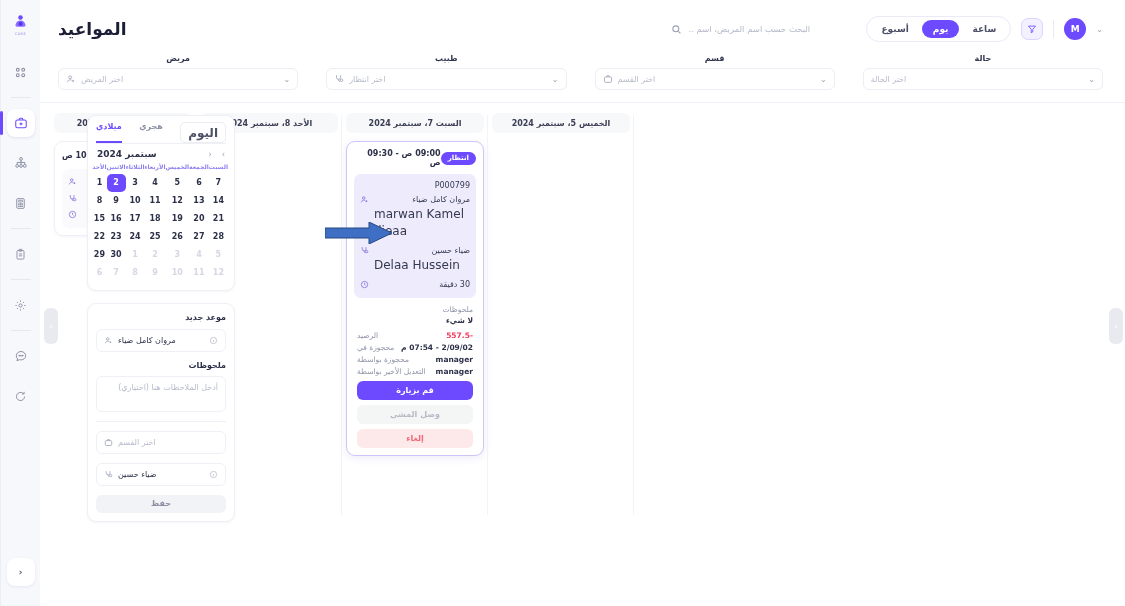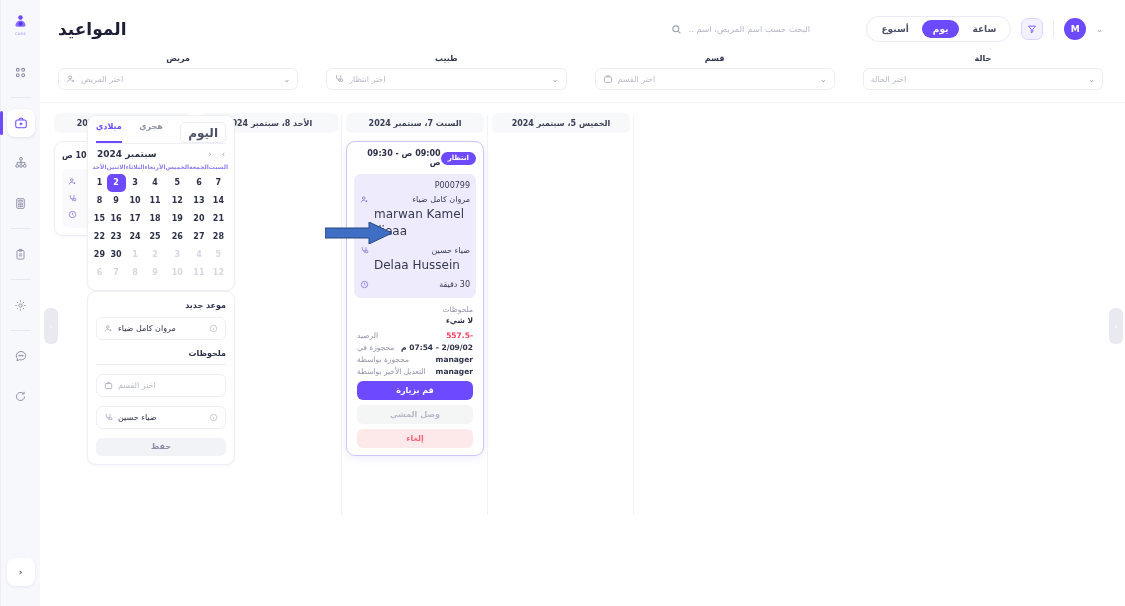--- a/index.html
+++ b/index.html
@@ -152,21 +152,21 @@
   .cal-sep { height: 1px; background: #eef0f5; margin: 0 8px 5px; }
   .cal-head { display: flex; flex-direction: row-reverse; align-items: center; justify-content: space-between; padding: 0 9px 5px; }
   .cal-month { font-size: 9px; font-weight: 700; color: #2c3048; }
   .cal-navs { display: flex; flex-direction: row-reverse; gap: 10px; color: #9aa0b4; font-size: 8px; }
   .cal-grid { display: grid; grid-template-columns: repeat(7, 1fr); padding: 0 6px 8px; }
   .dow { font-size: 6px; color: #8b7ff0; text-align: center; line-height: 1.15; padding-bottom: 3px; font-weight: 600; }
   .dcell { font-size: 8px; color: #2c3048; text-align: center; height: 18px; line-height: 18px; font-weight: 700; }
   .dcell.muted { color: #d5d8e2; font-weight: 600; }
   .dcell.sel { background: #6d4aff; color: #fff; border-radius: 5px; }
 
-  .new-appt { margin-top: 0; padding: 9px 8px 0; }
+  .new-appt { margin-top: 12px; padding: 9px 8px 0; }
   .na-title { font-size: 8px; font-weight: 700; color: #2c3048; margin-bottom: 7px; }
   .na-field {
     height: 23px; border: 1px solid #eef0f5; border-radius: 6px;
     display: flex; flex-direction: row-reverse; align-items: center; justify-content: space-between;
     padding: 0 7px; margin-bottom: 9px;
   }
   .na-left { display: flex; flex-direction: row-reverse; align-items: center; gap: 5px; }
   .na-val { font-size: 8px; color: #2c3048; }
   .na-ph { font-size: 8px; color: #b7bbca; }
   .na-info { width: 9px; height: 9px; color: #b7bbca; }
@@ -559,20 +559,21 @@
           </div>
           <span class="na-info">
             <svg width="9" height="9" viewBox="0 0 24 24" fill="none" stroke="currentColor" stroke-width="2">
               <circle cx="12" cy="12" r="8.5"></circle>
                 <path d="M12 11v5.5M12 7.8v.2"></path>
             </svg>
           </span>
         </div>
 
         <div class="na-label">ملحوظات</div>
+        <div class="na-textarea">أدخل الملاحظات هنا (اختياري)</div>
 
         <div class="na-sep"></div>
 
         <div class="na-field">
           <div class="na-left">
             <span class="na-info">
               <svg width="9" height="9" viewBox="0 0 24 24" fill="none" stroke="#9aa0b4" stroke-width="2">
                 <rect x="3.5" y="7" width="17" height="13" rx="2.4"></rect>
                 <path d="M9 7V5.4A1.4 1.4 0 0 1 10.4 4h3.2A1.4 1.4 0 0 1 15 5.4V7"></path>
               </svg>

